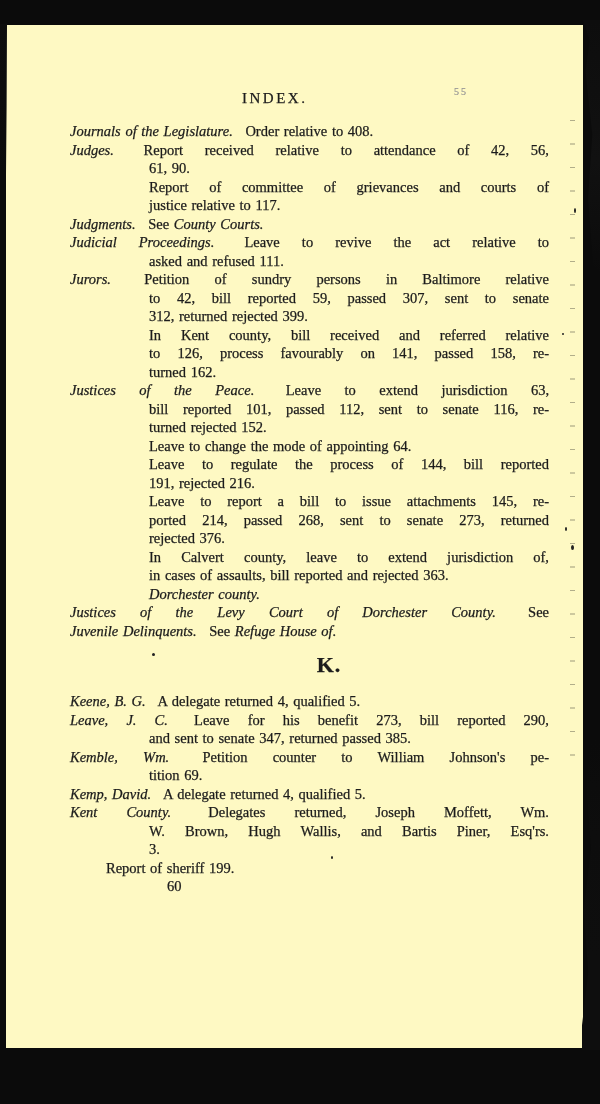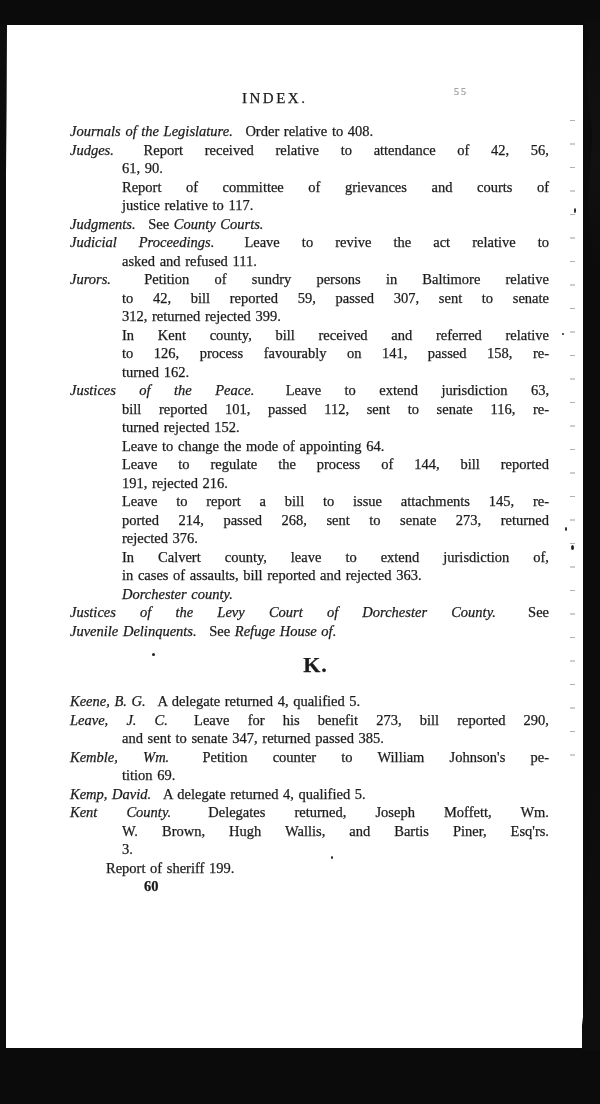--- a/index.html
+++ b/index.html
@@ -7,21 +7,21 @@
     width: 600px; height: 1104px;
     background: #0b0b0b;
     position: relative;
     overflow: hidden;
     font-family: "Liberation Serif", "DejaVu Serif", serif;
   }
   .page {
     position: absolute;
     left: 6px; top: 25px;
     width: 577px; height: 1023px;
-    background: #ffffff;
+    background: #fef9c3;
     color: #1c1c1c;
     -webkit-text-stroke: 0.25px #1c1c1c;
   }
   
   .header { position: absolute; top: 65px; left: 0; width: 100%; height: 24px; }
   .title {
     position: absolute; left: 236px; top: 0;
     font-size: 15px; letter-spacing: 2.5px; font-weight: normal;
   }
   .pagenum {
@@ -31,25 +31,25 @@
   }
   
   .content {
     position: absolute; top: 97px; left: 0;
     width: 586px; box-sizing: border-box;
     padding: 0 43px 0 64px;
     font-size: 14.5px; line-height: 18.5px;
     word-spacing: 1px;
   }
   .para { margin: 0; }
-  .para .line { margin-left: 52px; }
+  .para .line { margin-left: 79px; }
   .para.entry .line.first { margin-left: 0; }
   .para.sub  .line.first { }
   .para.sub2 .line.first { margin-left: 36px; }
-  .para.sig  .line.first { margin-left: 74px; font-weight: bold; }
+  .para.sig  .line.first { margin-left: 97px; }
   .line.just { text-align: justify; text-align-last: justify; }
   .para.entry .line.first .seg:first-child { margin-right: 8px; }
   .seg.it { font-style: italic; }
   .para.letter {
     text-align: center; font-weight: bold;
     font-size: 22px; line-height: 24px; letter-spacing: 1px;
     margin: 13px 0 15px; position: relative; left: -20px;
   }
   
   .left-sliver {

